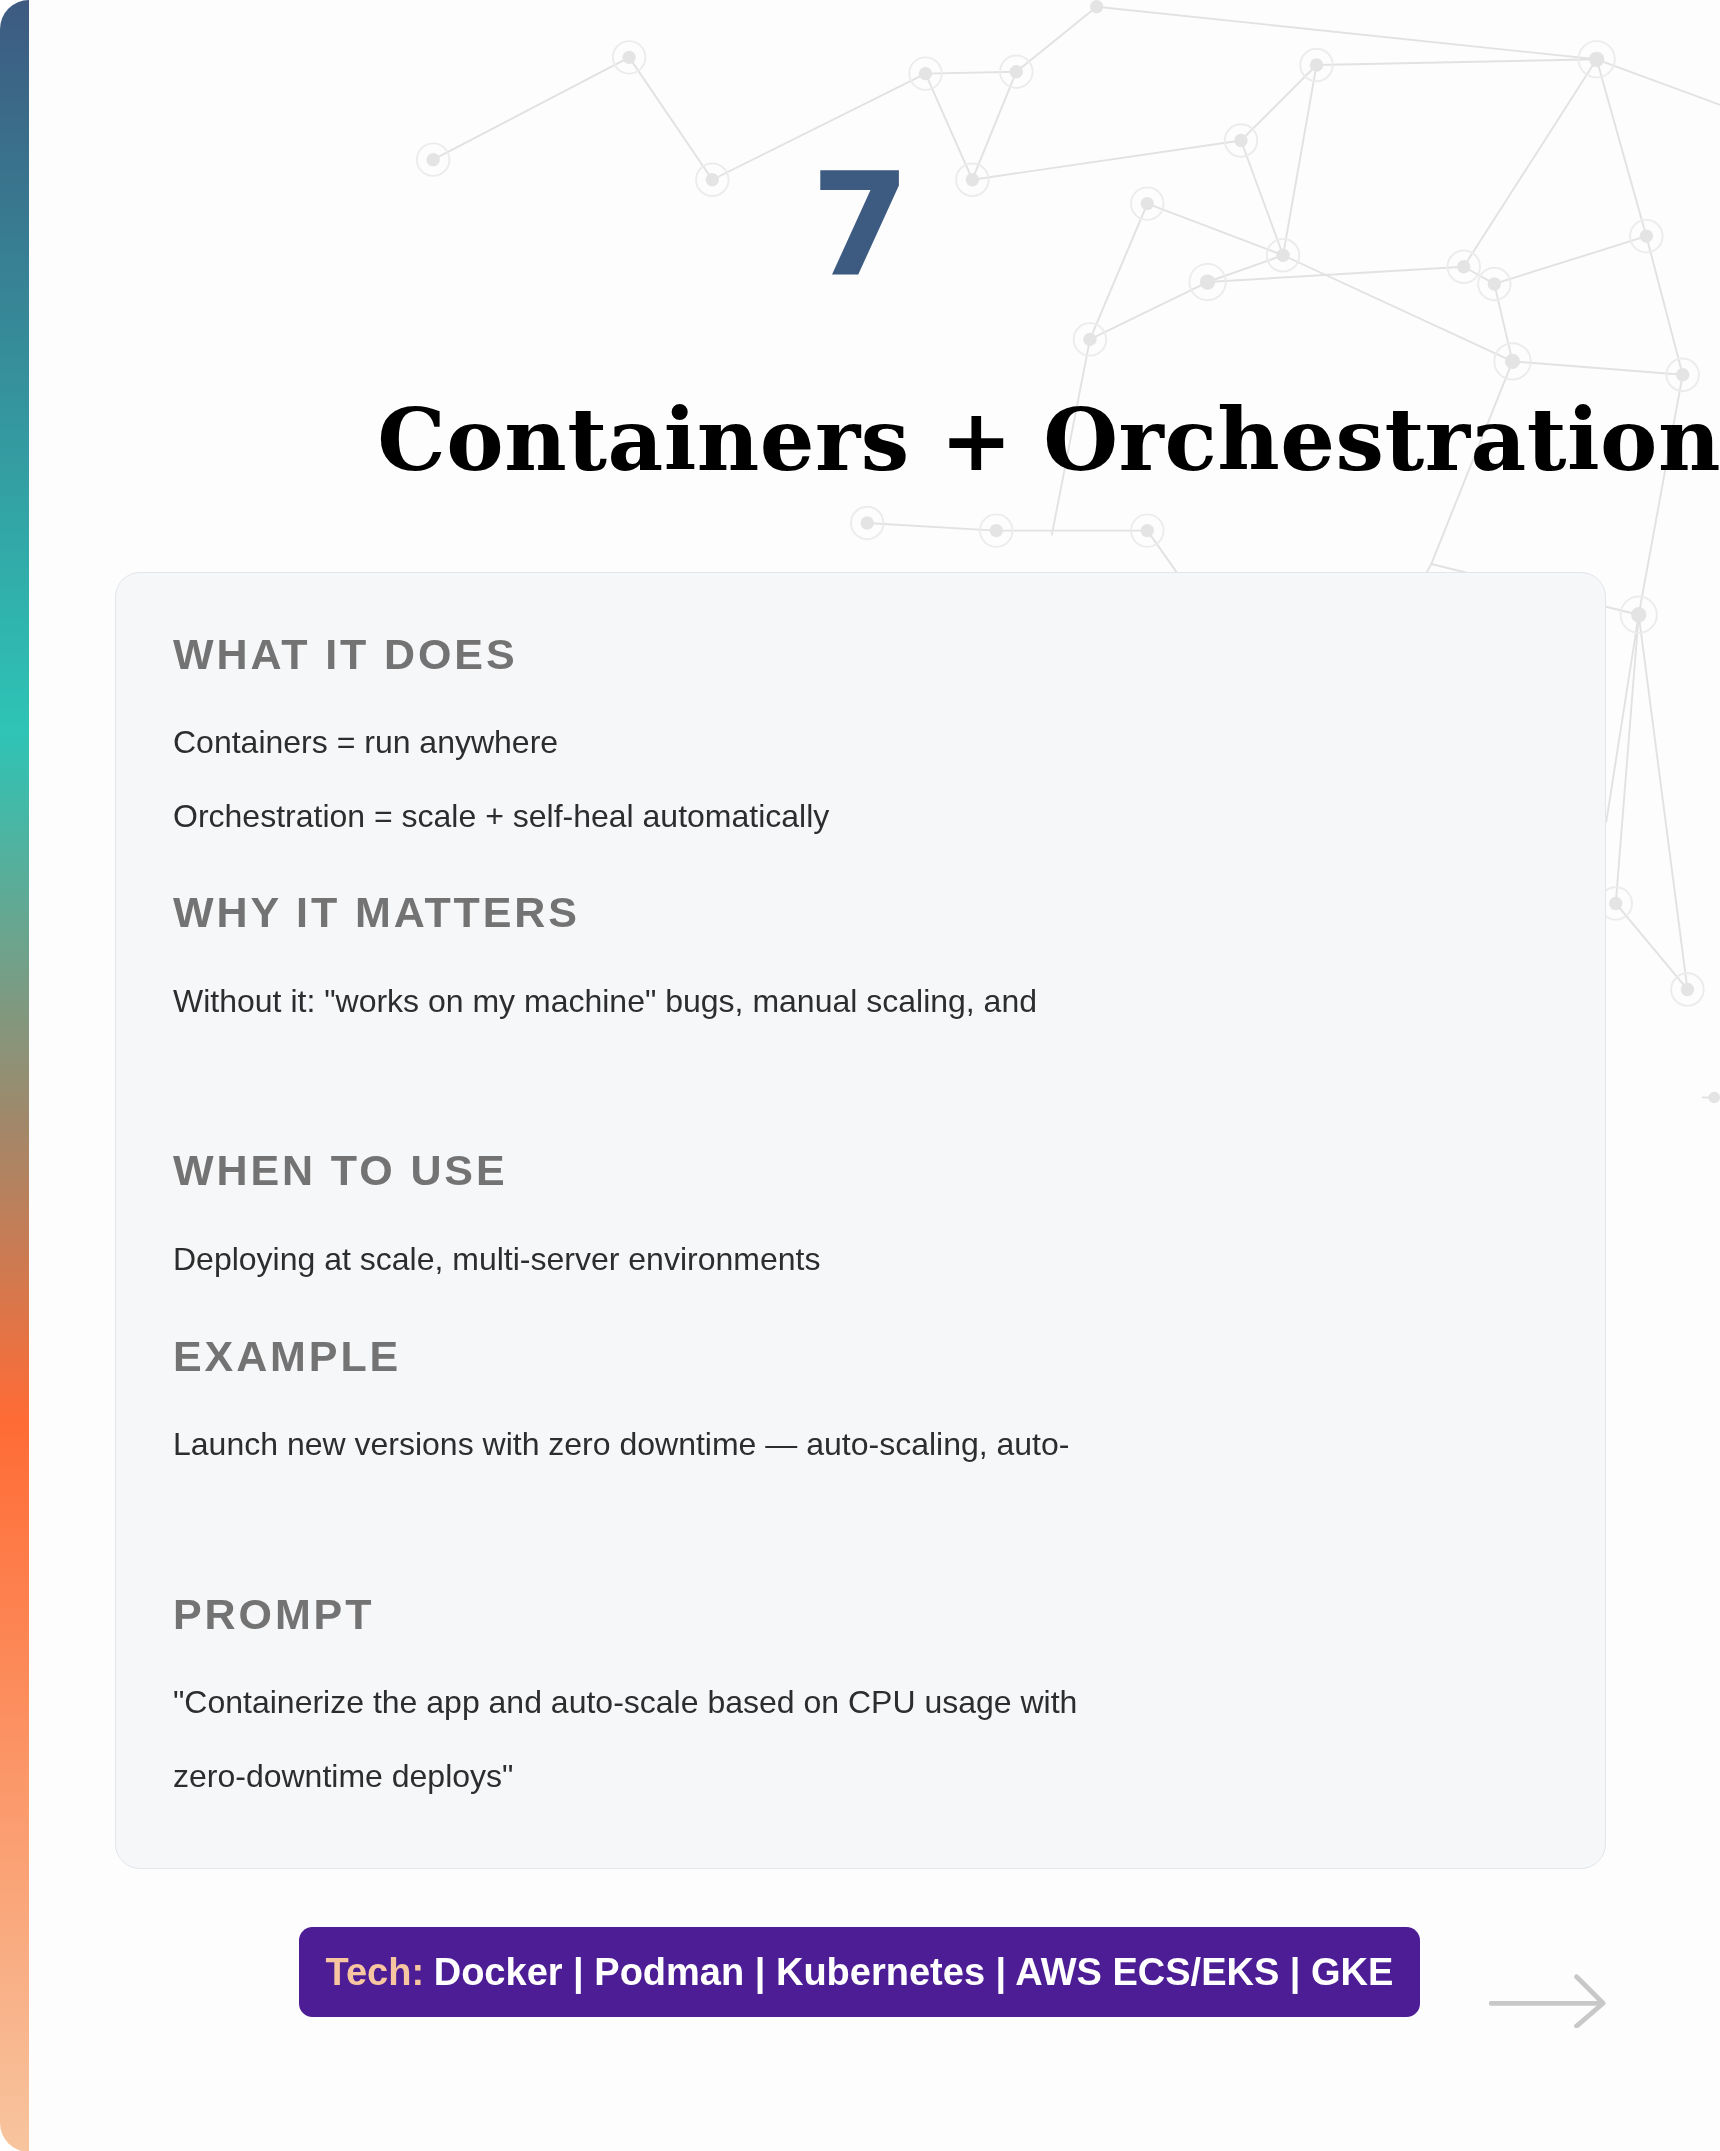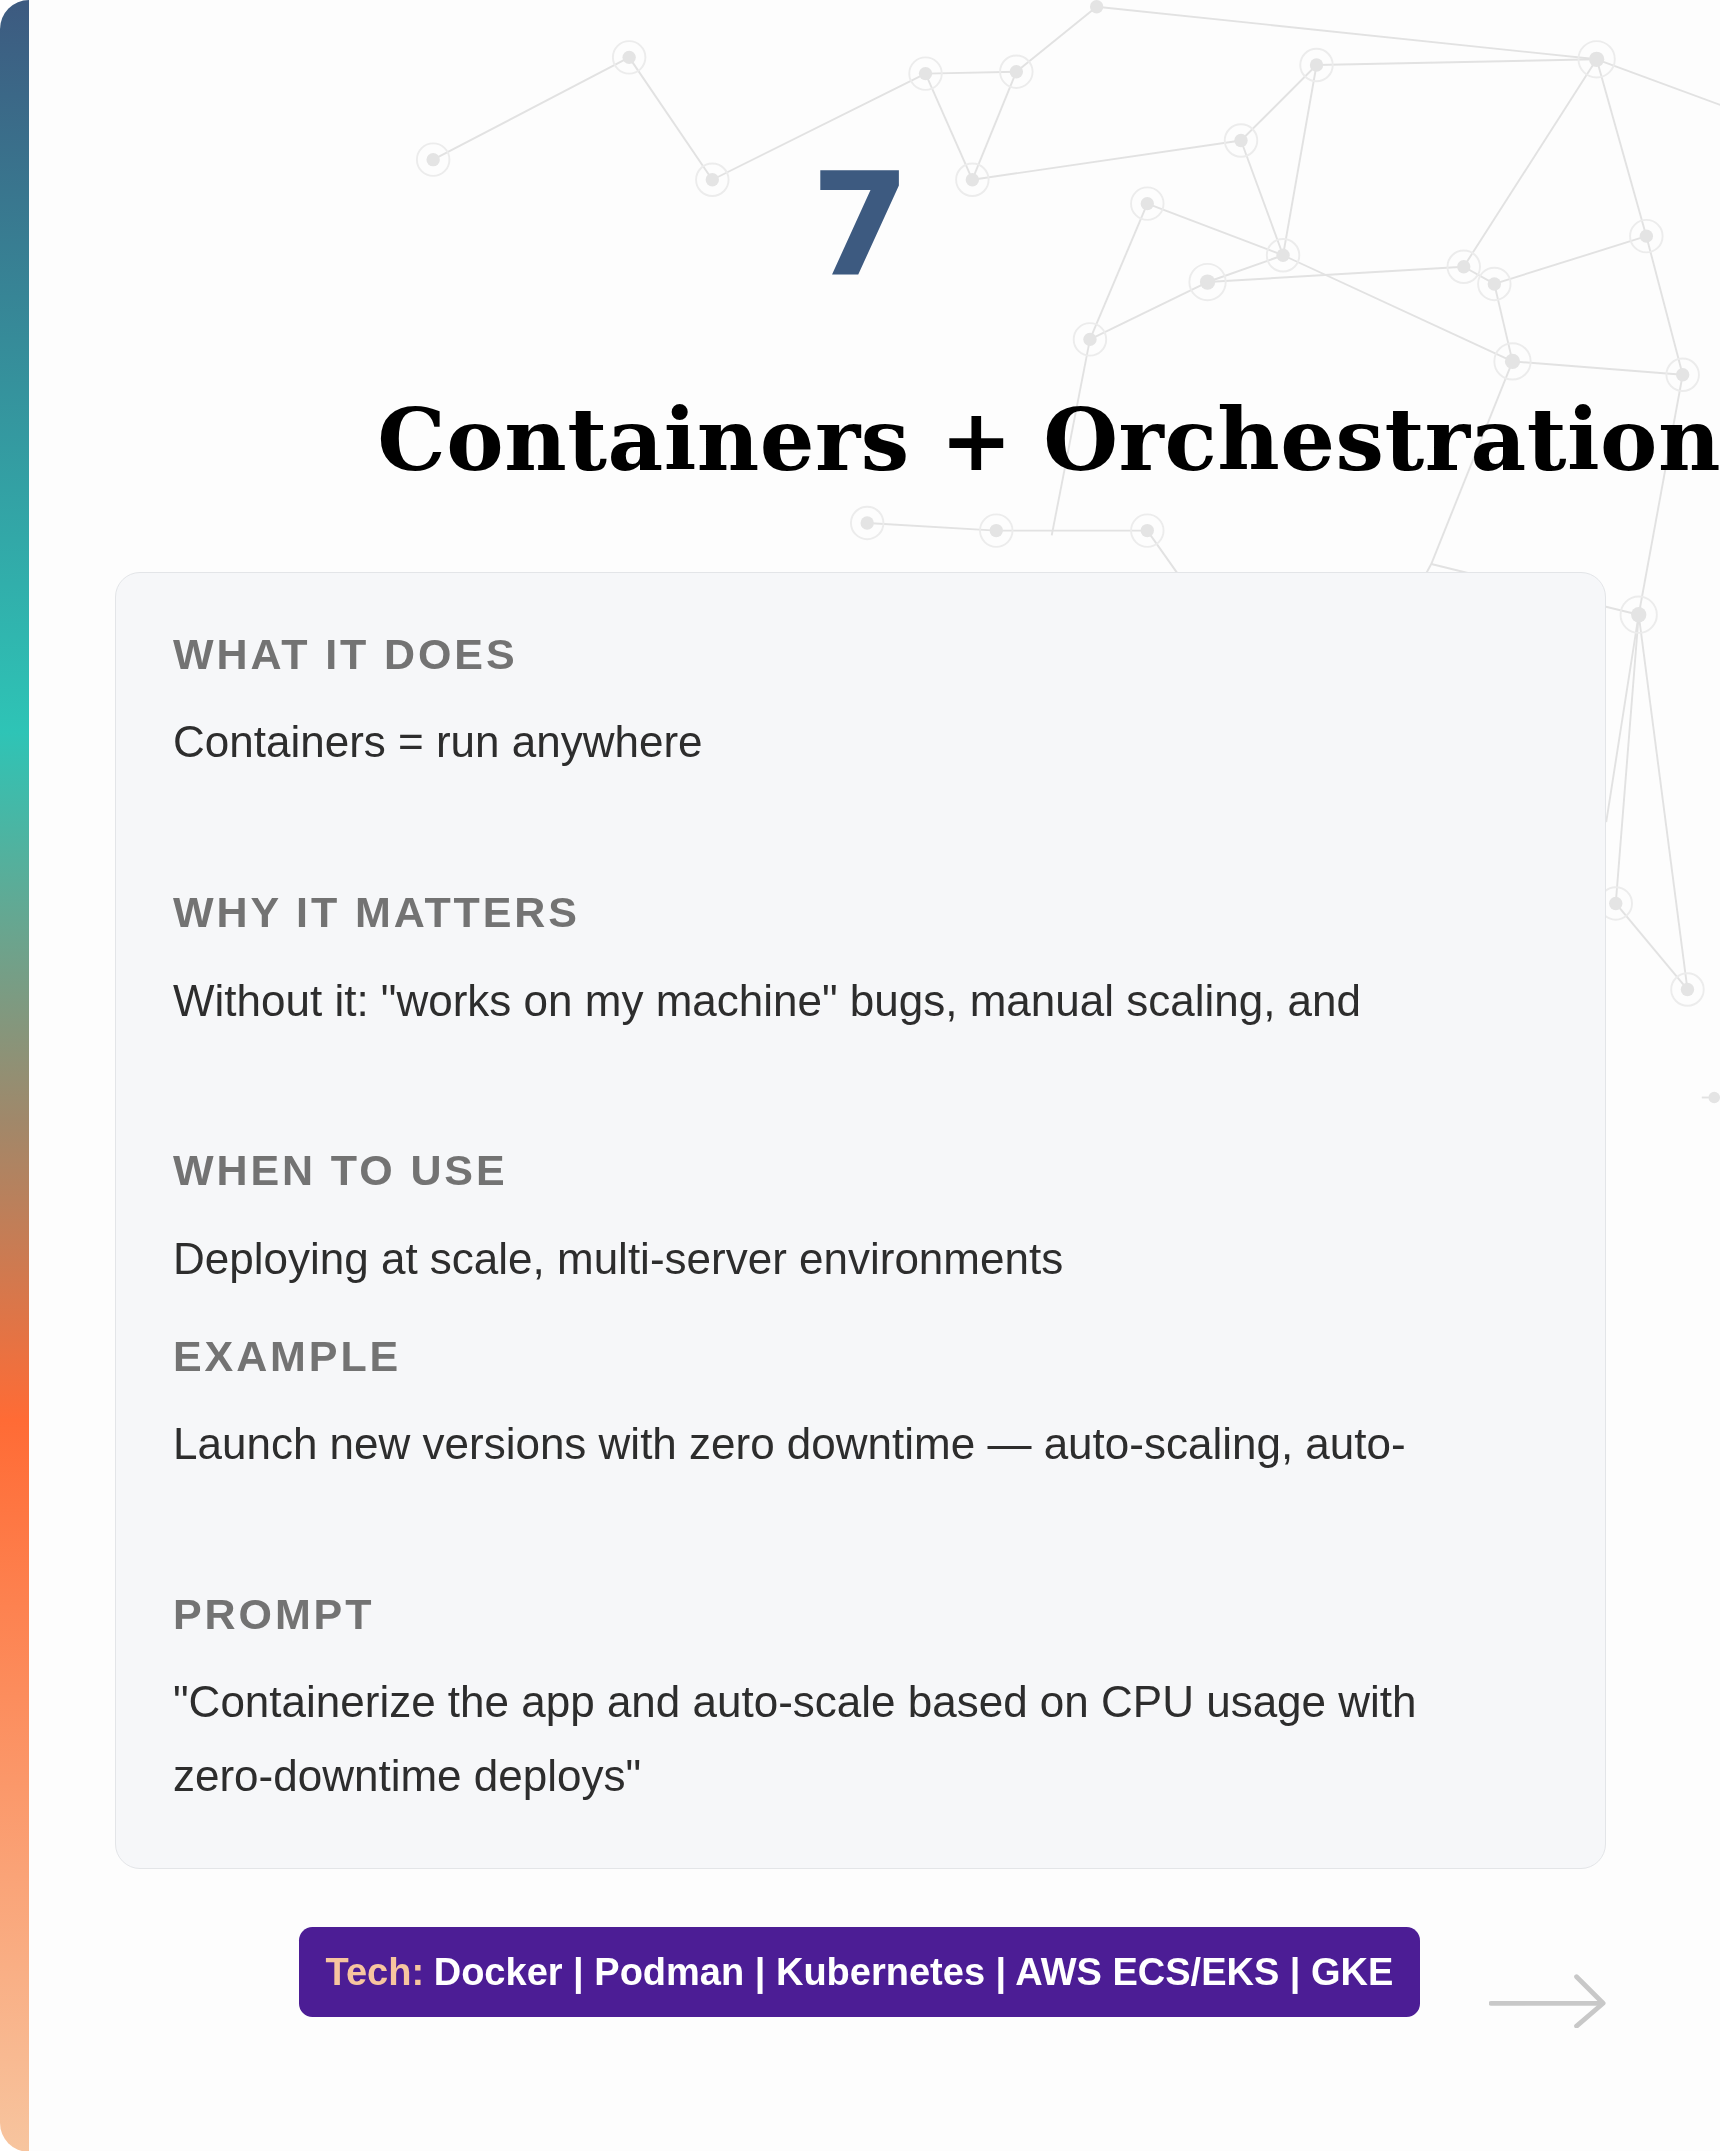--- a/index.html
+++ b/index.html
@@ -7,21 +7,21 @@
   .stripe { position:absolute; left:0; top:0; width:29px; height:2152px;
     background:linear-gradient(to bottom, #3d5a80 0%, #2ec4b6 34%, #a0886a 52%, #ff6b35 66%, #f7c59f 100%);
     border-top-left-radius:29px; border-bottom-left-radius:29px; }
   .page { position:absolute; left:29px; top:0; width:1692px; height:2152px; background:#fdfdfd; }
   .net { position:absolute; left:0; top:0; width:1721px; height:2152px; }
   .num { position:absolute; left:0; width:1721px; top:143px; text-align:center; font-family:"DejaVu Sans", sans-serif; font-weight:bold; font-size:143px; line-height:163px; color:#3d5a80; }
   .title { position:absolute; left:0; width:1721px; top:382px; text-align:right; font-family:"DejaVu Serif", serif; font-weight:bold; font-size:86px; line-height:115px; color:#000; letter-spacing:0.5px; }
   .card { position:absolute; left:115px; top:572px; width:1491px; height:1297px; box-sizing:border-box; background:#f6f7f9; border:1.9px solid #e3e5e8; border-radius:25px; }
   .sec { position:absolute; left:173px; }
   .label { font-family:"Liberation Sans", sans-serif; font-weight:bold; font-size:43px; letter-spacing:2.9px; color:#737373; line-height:57px; }
-  .body { font-family:"Liberation Sans", sans-serif; font-size:44px; line-height:74px; color:#2d2d2d; width:1367px; }
+  .body { font-family:"Liberation Sans", sans-serif; font-size:32px; line-height:74px; color:#2d2d2d; width:1367px; }
   .badge { position:absolute; left:299px; top:1927px; width:1121px; height:90px; background:#4c1d95; border-radius:13.4px; display:flex; align-items:center; justify-content:center; font-family:"Liberation Sans", sans-serif; font-weight:bold; font-size:38px; color:#ffffff; }
   .badge .k { color:#f7c59f; margin-right:9.6px; }
   .arrow { position:absolute; left:1489px; top:1971px; width:120px; height:57px; }
 </style>
 </head>
 <body>
 
 <div class="stripe"></div>
 <div class="page"></div>
 
@@ -125,20 +125,21 @@
 </svg>
 
 <div class="num">7</div>
 <div class="title">Containers + Orchestration</div>
 
 <div class="card"></div>
 
 <div class="sec label" style="top:626px">WHAT IT DOES</div>
 <div class="sec body" style="top:705px">
   <div>Containers = run anywhere</div>
+  <div>Orchestration = scale + self-heal automatically</div>
 </div>
 
 <div class="sec label" style="top:884px">WHY IT MATTERS</div>
 <div class="sec body" style="top:964px">
   <div>Without it: "works on my machine" bugs, manual scaling, and</div>
 </div>
 
 <div class="sec label" style="top:1142px">WHEN TO USE</div>
 <div class="sec body" style="top:1222px">
   <div>Deploying at scale, multi-server environments</div>

